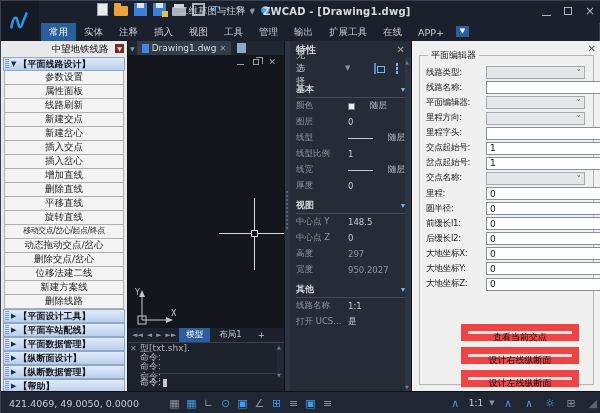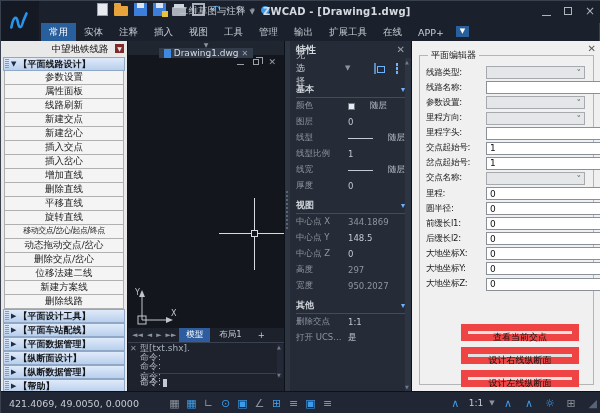--- a/index.html
+++ b/index.html
@@ -43,21 +43,21 @@
   .stitle { height:16px; text-align:center; font-size:9.5px; color:#111; line-height:16px; position:relative;padding-left:32px; }
   .sflag { position:absolute; right:3px; top:3px; width:9px; height:9px; background:#7e2a2a; color:#e8e8e8; font-size:6px; line-height:9px; text-align:center;}
   .sgroup { height:14px; margin:0 2px; background:linear-gradient(#dfeafa,#b9cfec); border:1px solid #8fa8c8; display:flex; align-items:center; font-size:9px; font-weight:bold; color:#14161a; flex:none; }
   .grip { width:4px; height:10px; margin:0 2px 0 1px; background:repeating-linear-gradient(#7e9cc4 0 1px,transparent 1px 2px); }
   .tri { font-size:7px; margin-right:2px; color:#1d2e45; }
   .sitem { height:14px; margin:0 3px; background:#f4f4f4; border:1px solid #b0b0b0; border-top:none; font-size:9.5px; color:#222; text-align:center; line-height:12px; flex:none; overflow:hidden; white-space:nowrap;}
   .sitem.sm { font-size:8px; letter-spacing:-.5px; }
 
   
   .docwin { position:absolute; left:127px; top:40px; width:156px; height:350px; background:#13161d; }
-  .doctabs { height:14px; background:#20262f; display:flex; align-items:center;flex-direction:column; }
+  .doctabs { height:14px; background:#20262f; display:flex; align-items:center; }
   .ovf { color:#8b93a0; font-size:6px; padding:0 2px; }
   .dtab { height:14px; background:#323b49; display:flex; align-items:center; gap:3px; padding:0 5px; font-size:9px; color:#d8dce2; }
   .dwgicon { width:7px; height:9px; background:#3d8ae0; }
   .tclose { color:#9aa2ac; font-size:8px; }
   .newtab { width:9px; height:10px; background:#8fa9c9; margin-left:6px; }
   .docctl { height:13px; display:flex; justify-content:flex-end; align-items:center; gap:9px; padding-right:8px; color:#9aa1ab; }
   .dmin{ width:7px; height:1px; background:#9aa1ab; margin-top:5px;}
   .dres{ width:6px; height:6px; border:1px solid #9aa1ab; position:relative;}
   .dres:before{ content:""; position:absolute; left:2px; top:-3px; width:6px; height:6px; border:1px solid #9aa1ab; border-bottom:none; border-left:none;}
   .dclo{ font-size:9px; }
@@ -342,24 +342,20 @@
       <div class="prow">
           <span class="plab">厚度</span>
           <span class="pval">0</span>
         </div>
 
       <div class="psec">
         <span>视图</span>
           <span class="sdd">▾</span>
       </div>
       <div class="prow">
-          <span class="plab">中心点 X</span>
-          <span class="pval dim">344.1869</span>
-        </div>
-      <div class="prow">
           <span class="plab">中心点 Y</span>
           <span class="pval">148.5</span>
         </div>
       <div class="prow">
           <span class="plab">中心点 Z</span>
           <span class="pval">0</span>
         </div>
       <div class="prow">
           <span class="plab">高度</span>
           <span class="pval dim">297</span>
@@ -367,21 +363,21 @@
       <div class="prow">
           <span class="plab">宽度</span>
           <span class="pval dim">950.2027</span>
         </div>
 
       <div class="psec">
         <span>其他</span>
           <span class="sdd">▾</span>
       </div>
       <div class="prow">
-          <span class="plab">删除交点</span>
+          <span class="plab">线路名称</span>
           <span class="pval">1:1</span>
         </div>
       <div class="prow">
           <span class="plab">打开 UCS...</span>
           <span class="pval">是</span>
         </div>
     </div>
     <div class="pscroll"></div>
   </div>
 
@@ -392,21 +388,21 @@
       <div class="form">
         <div class="frow">
             <span class="flab">线路类型:</span>
             <div class="fsel"></div>
           </div>
         <div class="frow">
             <span class="flab">线路名称:</span>
             <input class="fin" value="" style="">
           </div>
         <div class="frow">
-            <span class="flab">参数设置:</span>
+            <span class="flab">平面编辑器:</span>
             <div class="fsel"></div>
           </div>
         <div class="frow">
             <span class="flab">里程方向:</span>
             <div class="fsel"></div>
           </div>
         <div class="frow">
             <span class="flab">里程字头:</span>
             <input class="fin" value="" style="">
           </div>

